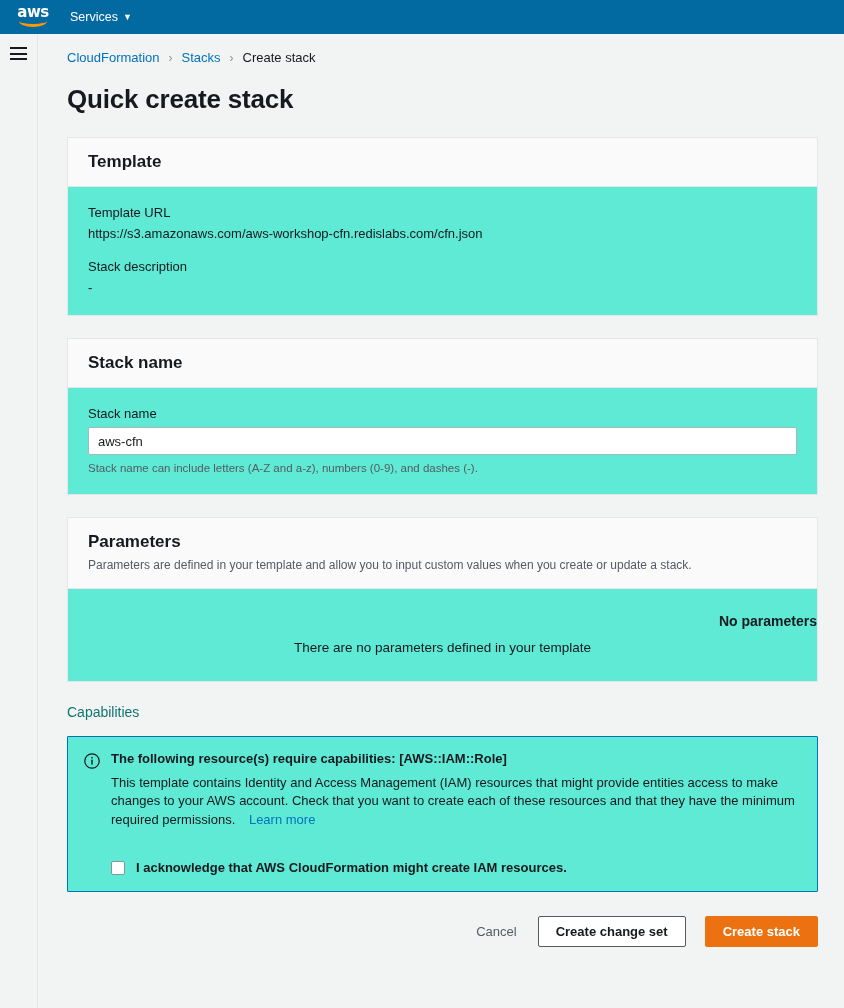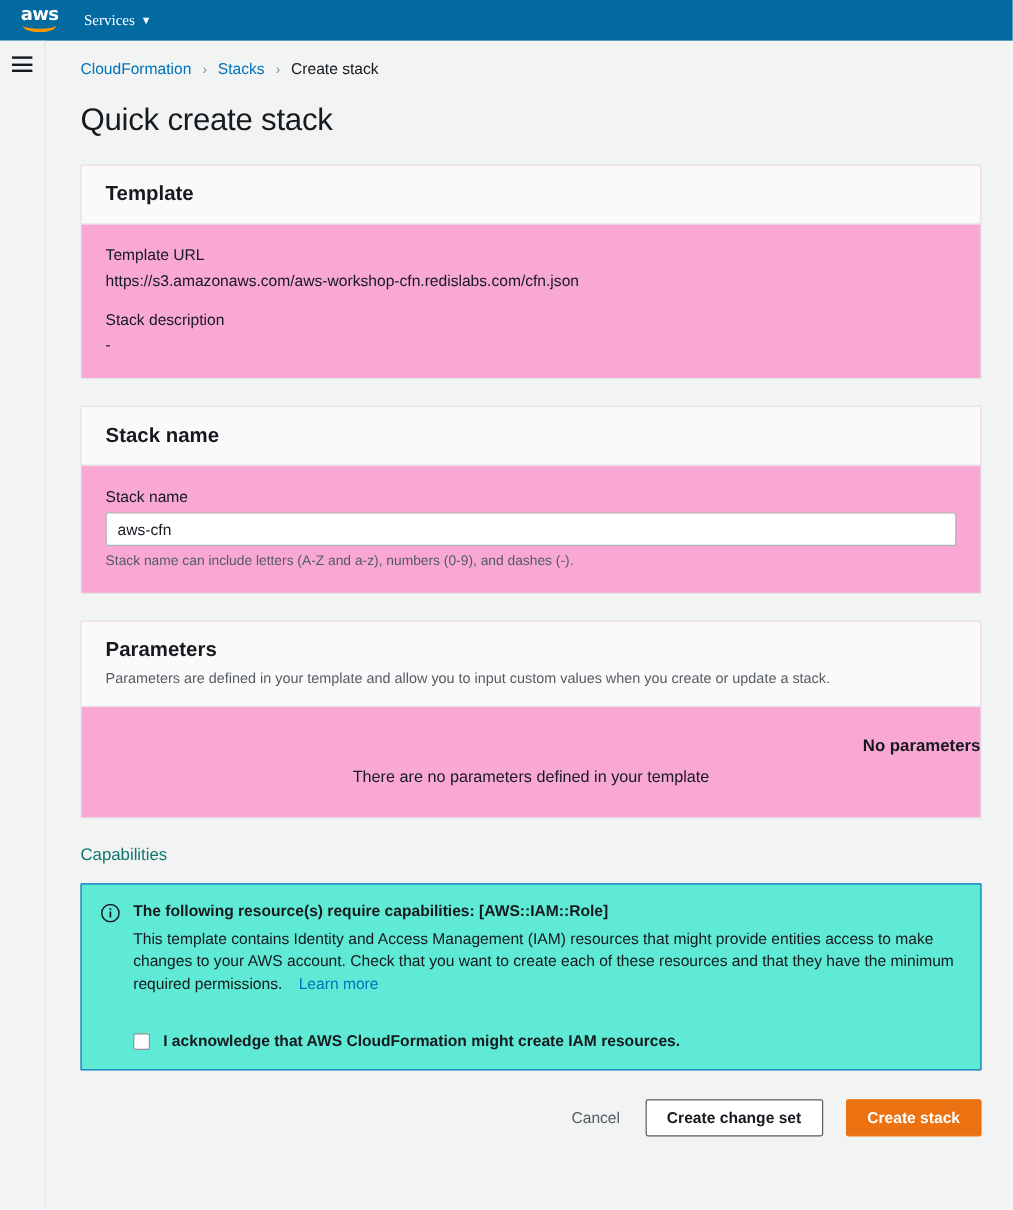--- a/index.html
+++ b/index.html
@@ -41,21 +41,20 @@
     border-bottom: 3px solid #ff9900;
     border-radius: 0 0 50% 50% / 0 0 100% 100%;
   }
   .services-menu {
     color: #ffffff;
     font-size: 12.5px;
     display: flex;
     align-items: center;
     gap: 5px;
     cursor: pointer;
-    font-family: Liberation Serif, serif;
   }
   .caret { font-size: 9px; }
 
   
   .body-wrap {
     display: flex;
     height: calc(1008px - 34px);
     background: #f2f3f3;
   }
   .left-rail {
@@ -88,29 +87,29 @@
     font-size: 13px;
     margin-bottom: 19px;
   }
   .breadcrumb a { color: #0073bb; text-decoration: none; cursor: pointer; }
   .breadcrumb .sep { color: #879596; font-size: 12px; }
   .breadcrumb .current { color: #16191f; }
 
   
   .page-title {
     font-size: 26px;
-    font-weight: normal;
+    font-weight: bold;
     margin: 0 0 22px 0;
     color: #16191f;
     letter-spacing: -0.2px;
   }
 
   
   .card {
-    background: #f9a8d4;
+    background: #5eead4;
     border: 1px solid #e4e6e8;
     border-radius: 1px;
     margin-bottom: 22px;
   }
   .card-header {
     background: #fafafa;
     border-bottom: 1px solid #e4e6e8;
     padding: 14px 20px;
   }
   .card-title {

